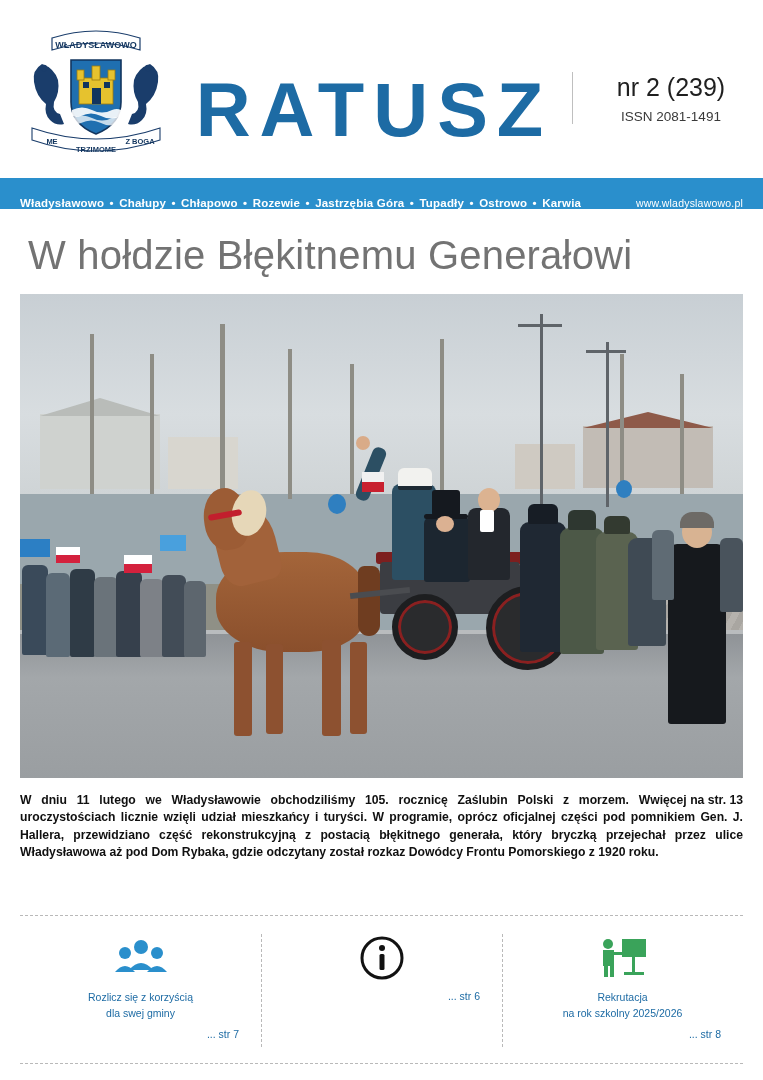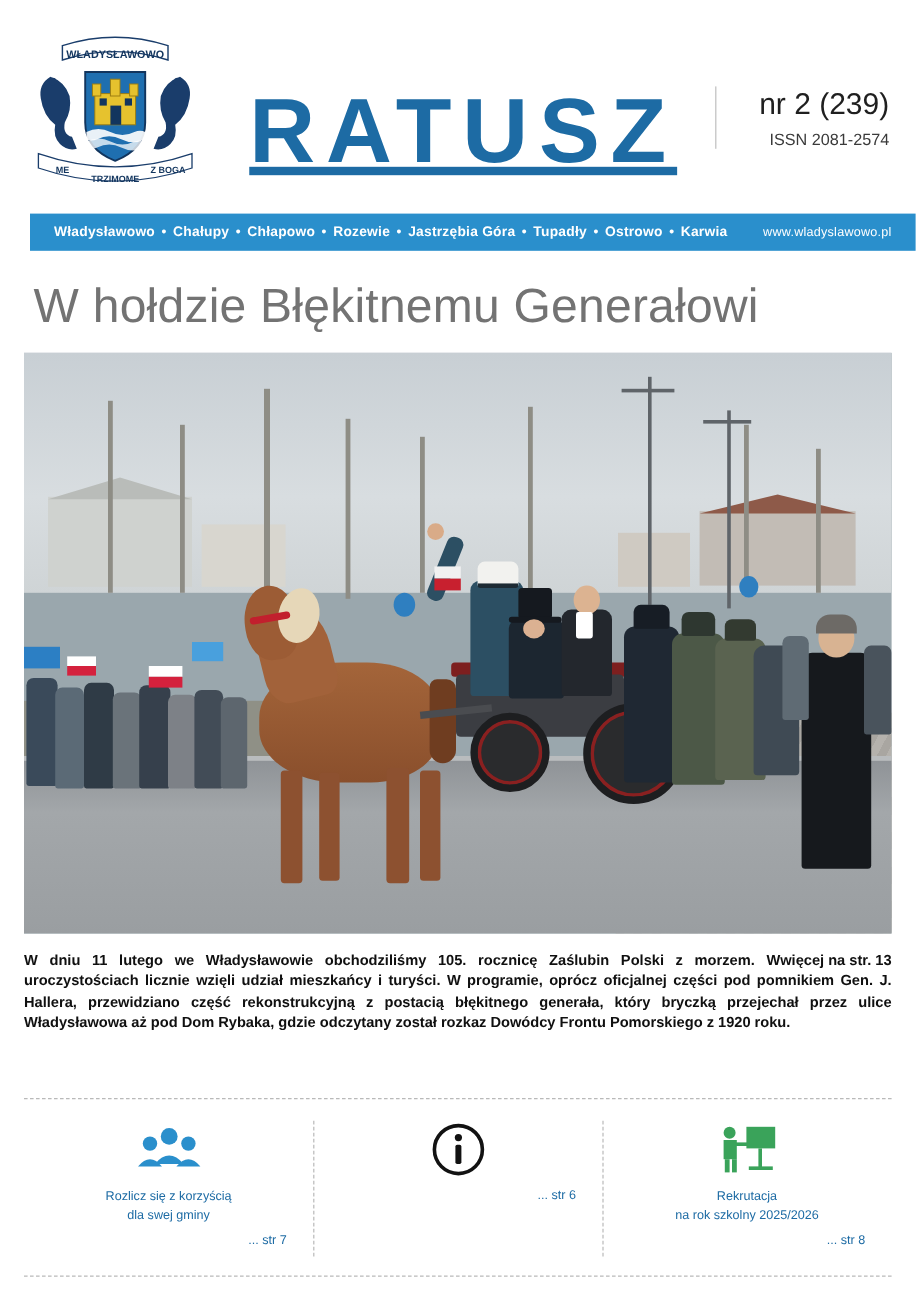--- a/index.html
+++ b/index.html
@@ -42,36 +42,35 @@
     text-align: center;
   }
   .title-main {
     font-size: 76px;
     font-weight: bold;
     letter-spacing: 9px;
     color: #1d6ba4;
     line-height: 1.0;
     margin-top: 30px;
     font-family: "Liberation Sans", sans-serif;
-    text-decoration: underline;
   }
   .title-sub {
     margin-top: 16px;
     font-size: 13.5px;
     font-weight: bold;
     letter-spacing: 0.6px;
     color: #1f1f1f;
   }
   .issue-block {
     flex: 0 0 auto;
     width: 140px;
     border-left: 1px solid #bfbfbf;
-    padding-left: 4px;
+    padding-left: 28px;
     margin-top: 6px;
-    text-align: right;
+    text-align: center;
     color: #2b2b2b;
   }
   .issue-no {
     font-size: 25px;
     font-weight: normal;
     line-height: 1.25;
     color: #1f1f1f;
   }
   .issue-date {
     font-size: 25px;
@@ -83,27 +82,26 @@
     margin-top: 6px;
     color: #3a3a3a;
   }
 
   
   .blue-bar {
     background: #2a8fcc;
     color: #ffffff;
     height: 31px;
     display: flex;
-    align-items: center;
+    align-items: flex-end;
     padding: 0 20px;
     box-sizing: border-box;
     font-size: 11.5px;
     font-weight: bold;
     letter-spacing: 0.2px;
-    margin-left: 25px;
   }
   .blue-bar .places {
     flex: 1 1 auto;
     white-space: nowrap;
   }
   .blue-bar .places .sep {
     font-weight: bold;
     padding: 0 2px;
   }
   .blue-bar .site {
@@ -326,21 +324,21 @@
         <text x="118" y="120" font-size="7.5" font-family="Liberation Sans, sans-serif" font-weight="bold" fill="#12355e" text-anchor="middle">Z BOGA</text>
       </svg>
     </div>
 
     <div class="title-block">
       <div class="title-main">RATUSZ</div>
     </div>
 
     <div class="issue-block">
       <div class="issue-no">nr 2 (239)</div>
-      <div class="issue-issn">ISSN 2081-2574</div>
+      <div class="issue-issn">ISSN 2081-1491</div>
     </div>
   </div>
 
   <div class="blue-bar">
     <div class="places">
       <span>Władysławowo</span>
       <span class="sep">•</span>
       <span>Chałupy</span>
       <span class="sep">•</span>
       <span>Chłapowo</span>

